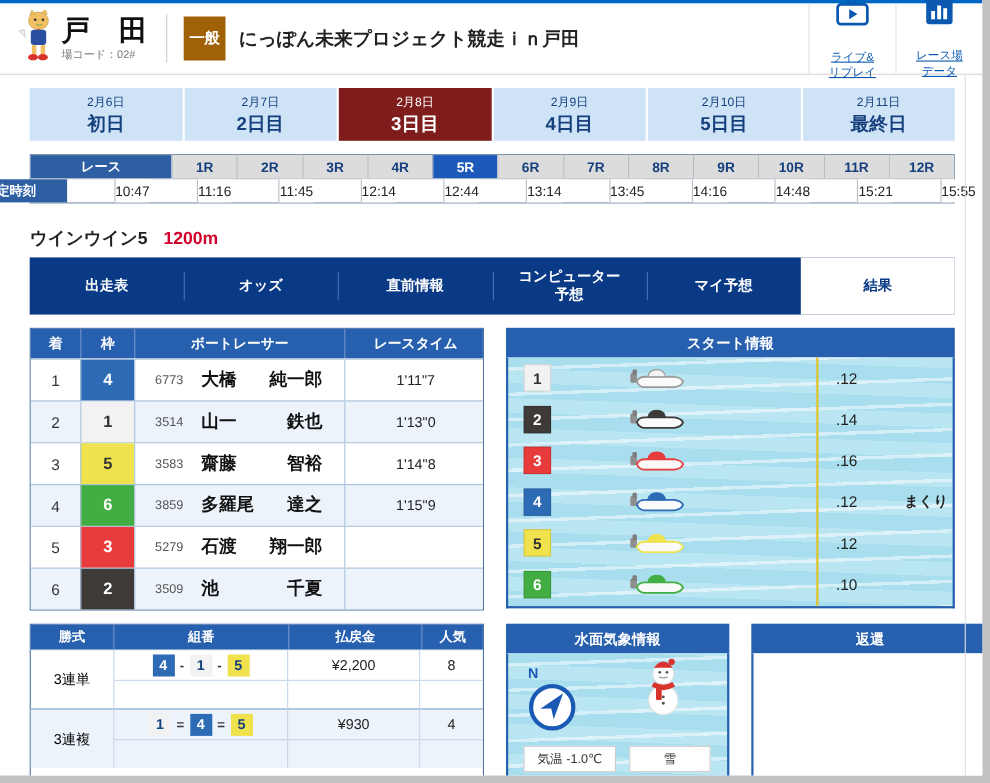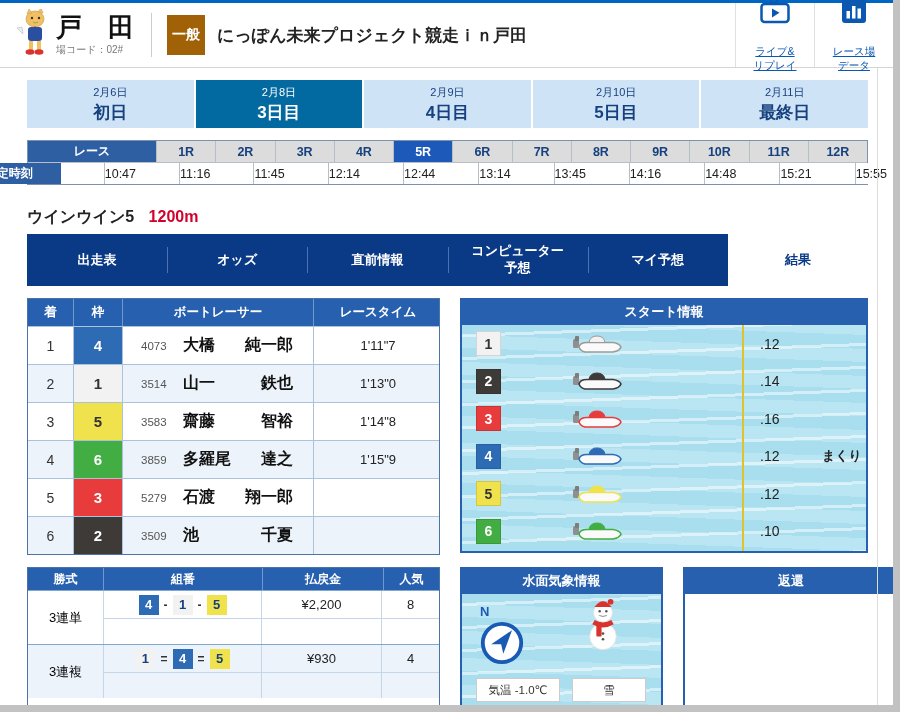--- a/index.html
+++ b/index.html
@@ -18,21 +18,21 @@
   .event-title{margin-left:12px;font-size:17px;font-weight:bold;color:#222;}
   .header-links{margin-left:auto;display:flex;align-self:stretch;}
   .header-link{width:78px;border-left:1px solid #e0e0e0;display:flex;flex-direction:column;align-items:center;justify-content:center;gap:17px;color:#0a58b0;cursor:pointer;}
   .header-link .lbl{font-size:10.5px;text-decoration:underline;text-align:center;line-height:1.3;white-space:pre-line;}
 
   
   .date-tabs{display:flex;gap:2px;margin:12px 25px 0 27px;}
   .date-tab{flex:1;height:48px;background:#cfe3f7;color:#16407e;display:flex;flex-direction:column;align-items:center;justify-content:center;cursor:pointer;}
   .date-tab .d1{font-size:11px;}
   .date-tab .d2{font-size:17px;font-weight:bold;margin-top:1px;}
-  .date-tab.selected{background:#0369a1;color:#fff;}
+  .date-tab.selected{background:#7f1d1d;color:#fff;}
 
   
   .race-nav{margin:12px 25px 0 27px;border:1px solid #7a92ac;}
   .race-row{display:flex;height:21px;justify-content:center;}
   .race-row + .race-row{border-top:1px solid #b6bec6;gap:43px;}
   .race-hd{width:128px;flex:none;background:#2e5fa3;color:#fff;font-weight:bold;font-size:12px;display:flex;align-items:center;justify-content:center;}
   .race-cell{flex:1;display:flex;align-items:center;justify-content:center;font-size:12.5px;border-left:1px solid #b6bec6;cursor:pointer;}
   .race-row.r1 .race-cell{background:#dcdcdc;color:#16407e;font-weight:bold;}
   .race-row.r1 .race-cell.selected{background:#1c59b8;color:#fff;}
   .race-row.r2 .race-cell{background:#fff;color:#222;}
@@ -174,20 +174,24 @@
 データ</span>
       </div>
     </div>
   </div>
 
   <div class="date-tabs">
       <div class="date-tab">
         <span class="d1">2月6日</span>
         <span class="d2">初日</span>
       </div>
+      <div class="date-tab">
+        <span class="d1">2月7日</span>
+        <span class="d2">2日目</span>
+      </div>
       <div class="date-tab selected">
         <span class="d1">2月8日</span>
         <span class="d2">3日目</span>
       </div>
       <div class="date-tab">
         <span class="d1">2月9日</span>
         <span class="d2">4日目</span>
       </div>
       <div class="date-tab">
         <span class="d1">2月10日</span>
@@ -253,21 +257,21 @@
           <div class="hc w-place">着</div>
           <div class="hc w-lane">枠</div>
           <div class="hc w-racer">ボートレーサー</div>
           <div class="hc w-time">レースタイム</div>
         </div>
       <div id="res-body">
           <div class="res-row">
             <div class="rc place w-place">1</div>
             <div class="rc lane w-lane" style="background: rgb(45, 107, 181); color: rgb(255, 255, 255);">4</div>
             <div class="rc racer w-racer">
-              <span class="reg">4073</span>
+              <span class="reg">6773</span>
               <span class="name">
                 <span>大橋</span>
                 <span>純一郎</span>
               </span>
             </div>
             <div class="rc time w-time">1'11"7</div>
           </div>
           <div class="res-row alt">
             <div class="rc place w-place">2</div>
             <div class="rc lane w-lane" style="background: rgb(242, 242, 242); color: rgb(51, 51, 51);">1</div>

